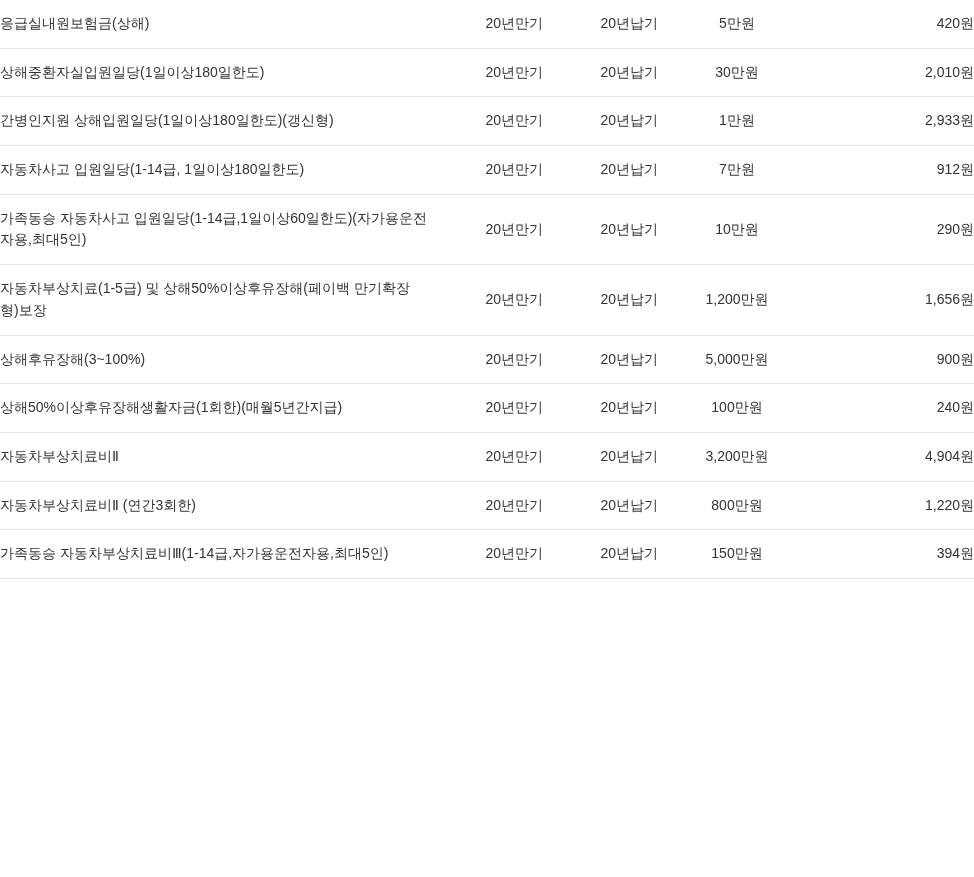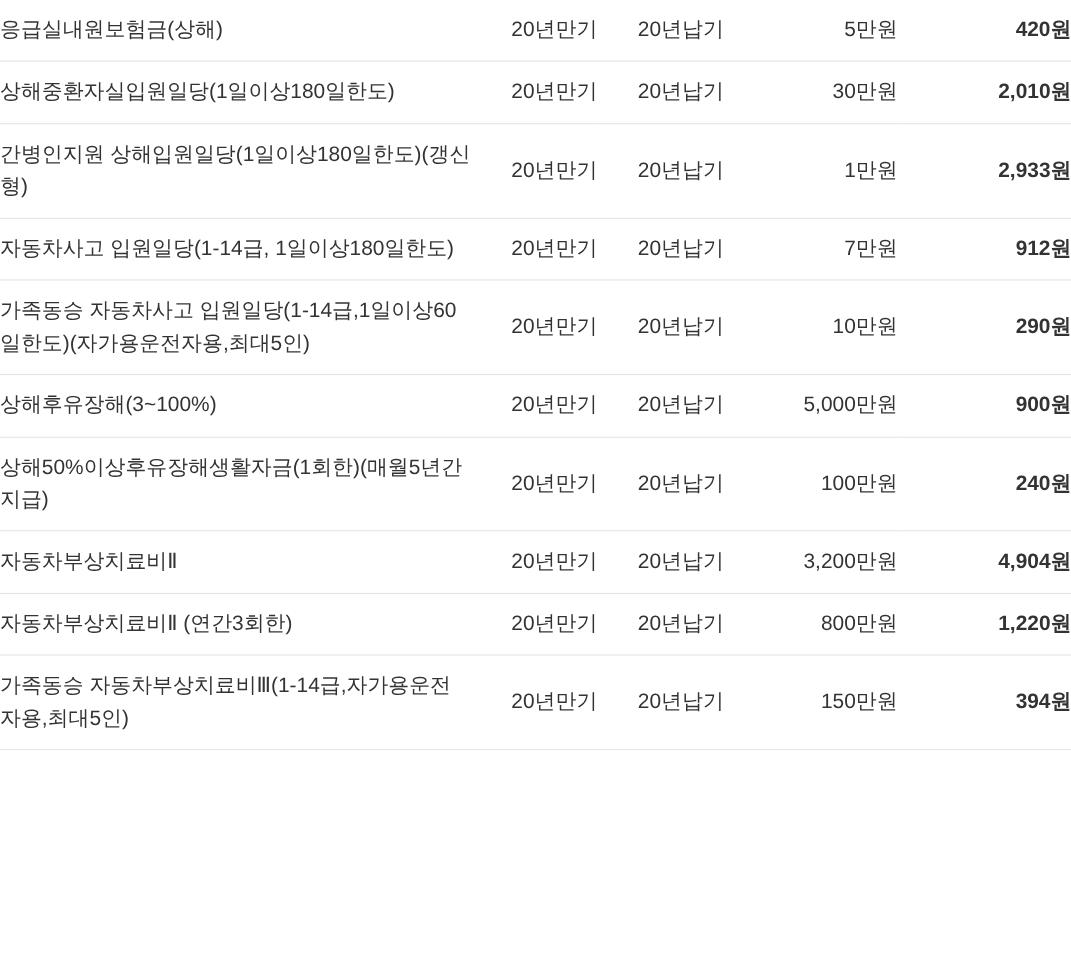--- a/index.html
+++ b/index.html
@@ -9,21 +9,21 @@
   }
   body {
     font-family: "Liberation Sans", "DejaVu Sans", sans-serif;
     color: #333333;
     width: 974px;
   }
   table.coverage-table {
     width: 974px;
     border-collapse: collapse;
     table-layout: fixed;
-    font-size: 19px;
+    font-size: 14px;
   }
   table.coverage-table col.col-name   { width: 428px; }
   table.coverage-table col.col-term   { width: 115px; }
   table.coverage-table col.col-pay    { width: 115px; }
   table.coverage-table col.col-amount { width: 158px; }
   table.coverage-table col.col-prem   { width: 158px; }
 
   table.coverage-table tr {
     border-bottom: 1px solid #e4e4e4;
   }
@@ -44,24 +44,24 @@
     text-align: right;
     color: #444444;
   }
   td.c-amount, td.c-prem {
     text-align: right;
     padding-right: 10px;
     color: #333333;
   }
   td.c-amount {
     padding-right: 14px;
+    text-align: center;
   }
   td.c-prem {
     padding-right: 10px;
-    font-weight: bold;
   }
 </style>
 </head>
 <body>
 
 <table class="coverage-table">
   <colgroup>
     <col class="col-name">
     <col class="col-term">
     <col class="col-pay">
@@ -98,20 +98,27 @@
         <td class="c-prem">912원</td>
       </tr>
       <tr>
         <td class="c-name">가족동승 자동차사고 입원일당(1-14급,1일이상60일한도)(자가용운전자용,최대5인)</td>
         <td class="c-term">20년만기</td>
         <td class="c-pay">20년납기</td>
         <td class="c-amount">10만원</td>
         <td class="c-prem">290원</td>
       </tr>
       <tr>
+        <td class="c-name">자동차부상치료(1-5급) 및 상해50%이상후유장해(페이백 만기확장형)보장</td>
+        <td class="c-term">20년만기</td>
+        <td class="c-pay">20년납기</td>
+        <td class="c-amount">1,200만원</td>
+        <td class="c-prem">1,656원</td>
+      </tr>
+      <tr>
         <td class="c-name">상해후유장해(3~100%)</td>
         <td class="c-term">20년만기</td>
         <td class="c-pay">20년납기</td>
         <td class="c-amount">5,000만원</td>
         <td class="c-prem">900원</td>
       </tr>
       <tr>
         <td class="c-name">상해50%이상후유장해생활자금(1회한)(매월5년간지급)</td>
         <td class="c-term">20년만기</td>
         <td class="c-pay">20년납기</td>

